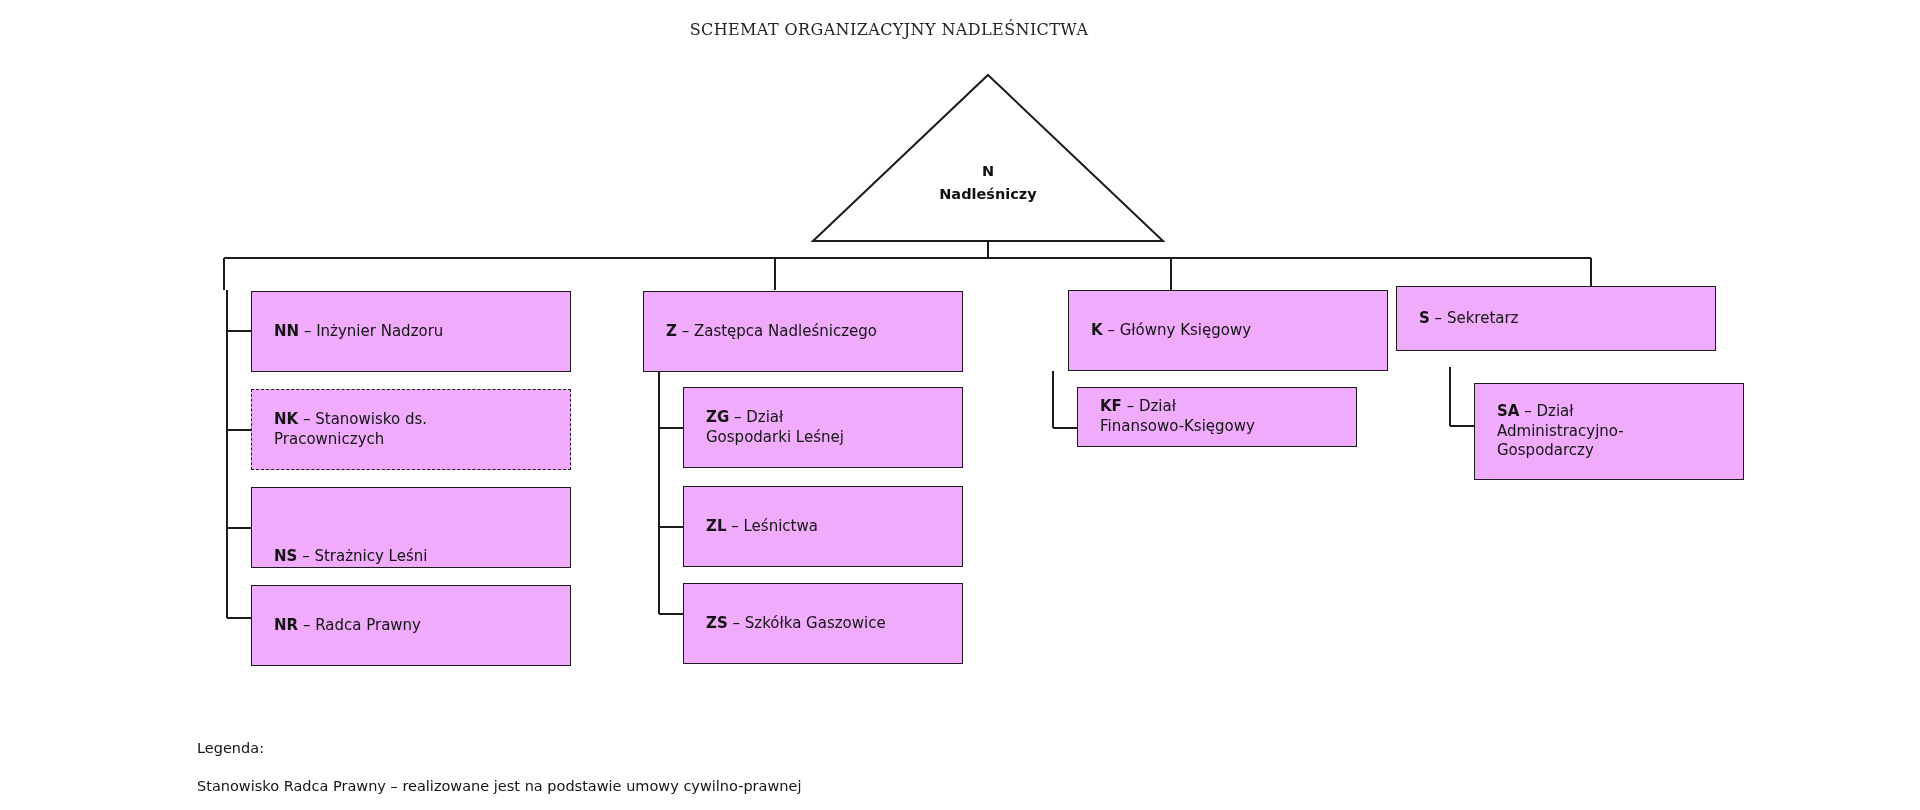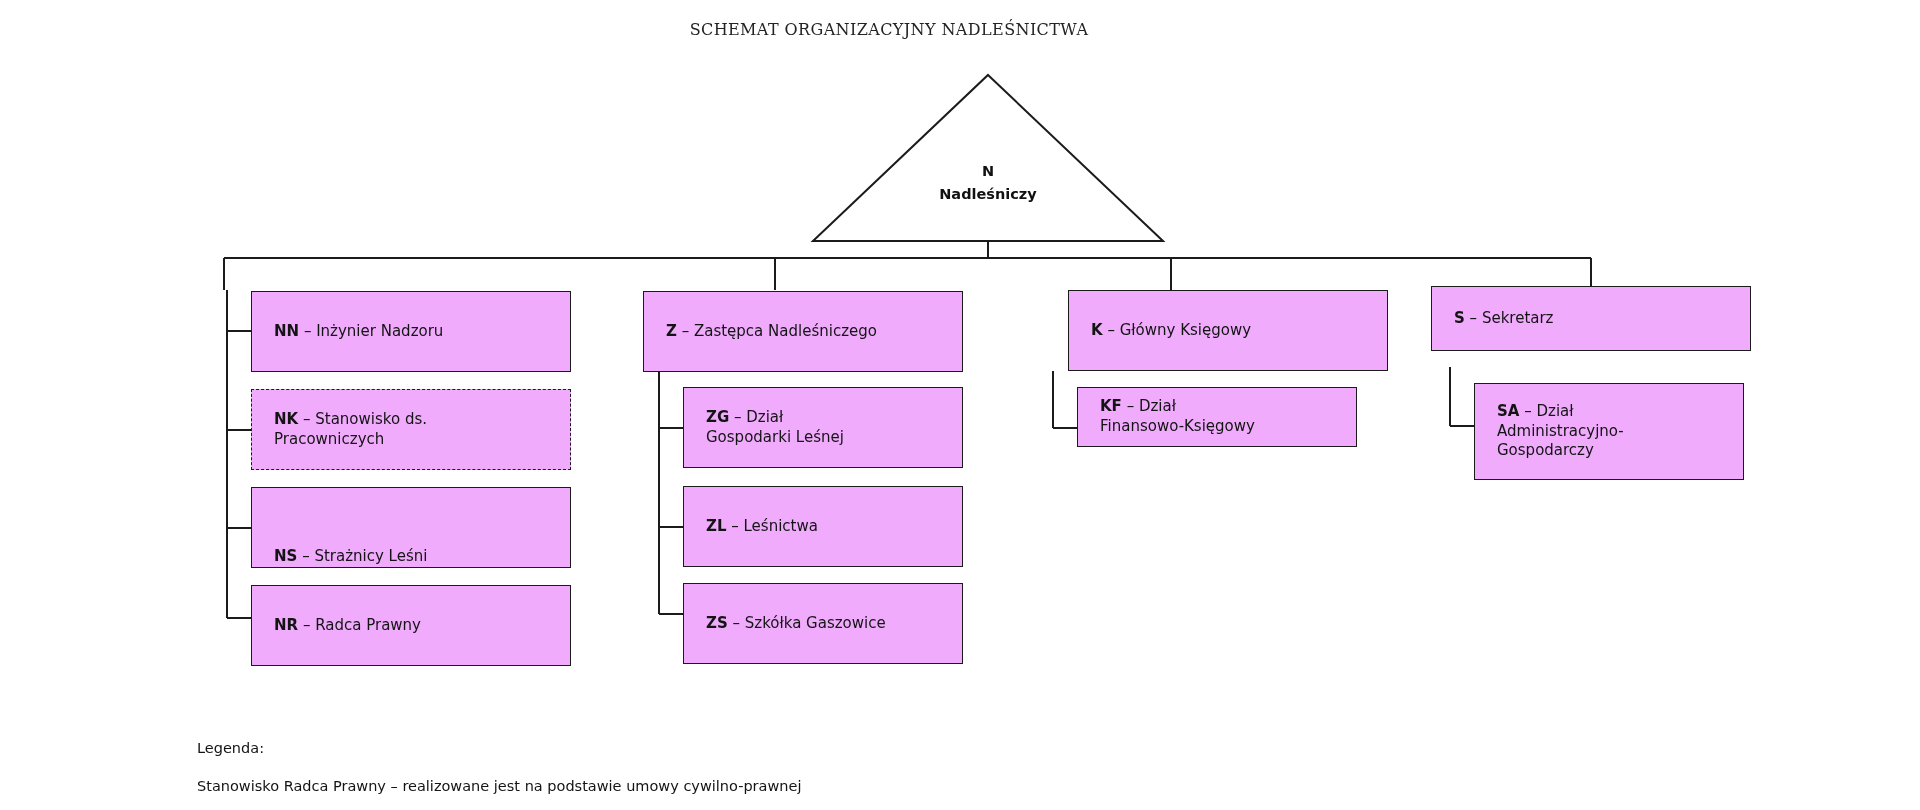--- a/index.html
+++ b/index.html
@@ -187,21 +187,21 @@
 
   <div class="node-box" style="left:1036px; top:290px; width:320px; height:81px;margin-left:32px;">
     <div class="node-text"><span class="code">K</span> <span>–</span> <span>Główny Księgowy</span></div>
   </div>
 
   <div class="node-box" style="left:1077px; top:387px; width:280px; height:60px;">
     <div class="node-text"><span class="code">KF</span> <span>–</span> <span>Dział
 Finansowo-Księgowy</span></div>
   </div>
 
-  <div class="node-box" style="left:1431px; top:286px; width:320px; height:65px;">
+  <div class="node-box" style="left:1396px; top:286px; width:320px; height:65px;">
     <div class="node-text"><span class="code">S</span> <span>–</span> <span>Sekretarz</span></div>
   </div>
 
   <div class="node-box" style="left:1474px; top:383px; width:270px; height:97px;">
     <div class="node-text"><span class="code">SA</span> <span>–</span> <span>Dział
 Administracyjno-
 Gospodarczy</span></div>
   </div>
 
   <div class="legend-block">

